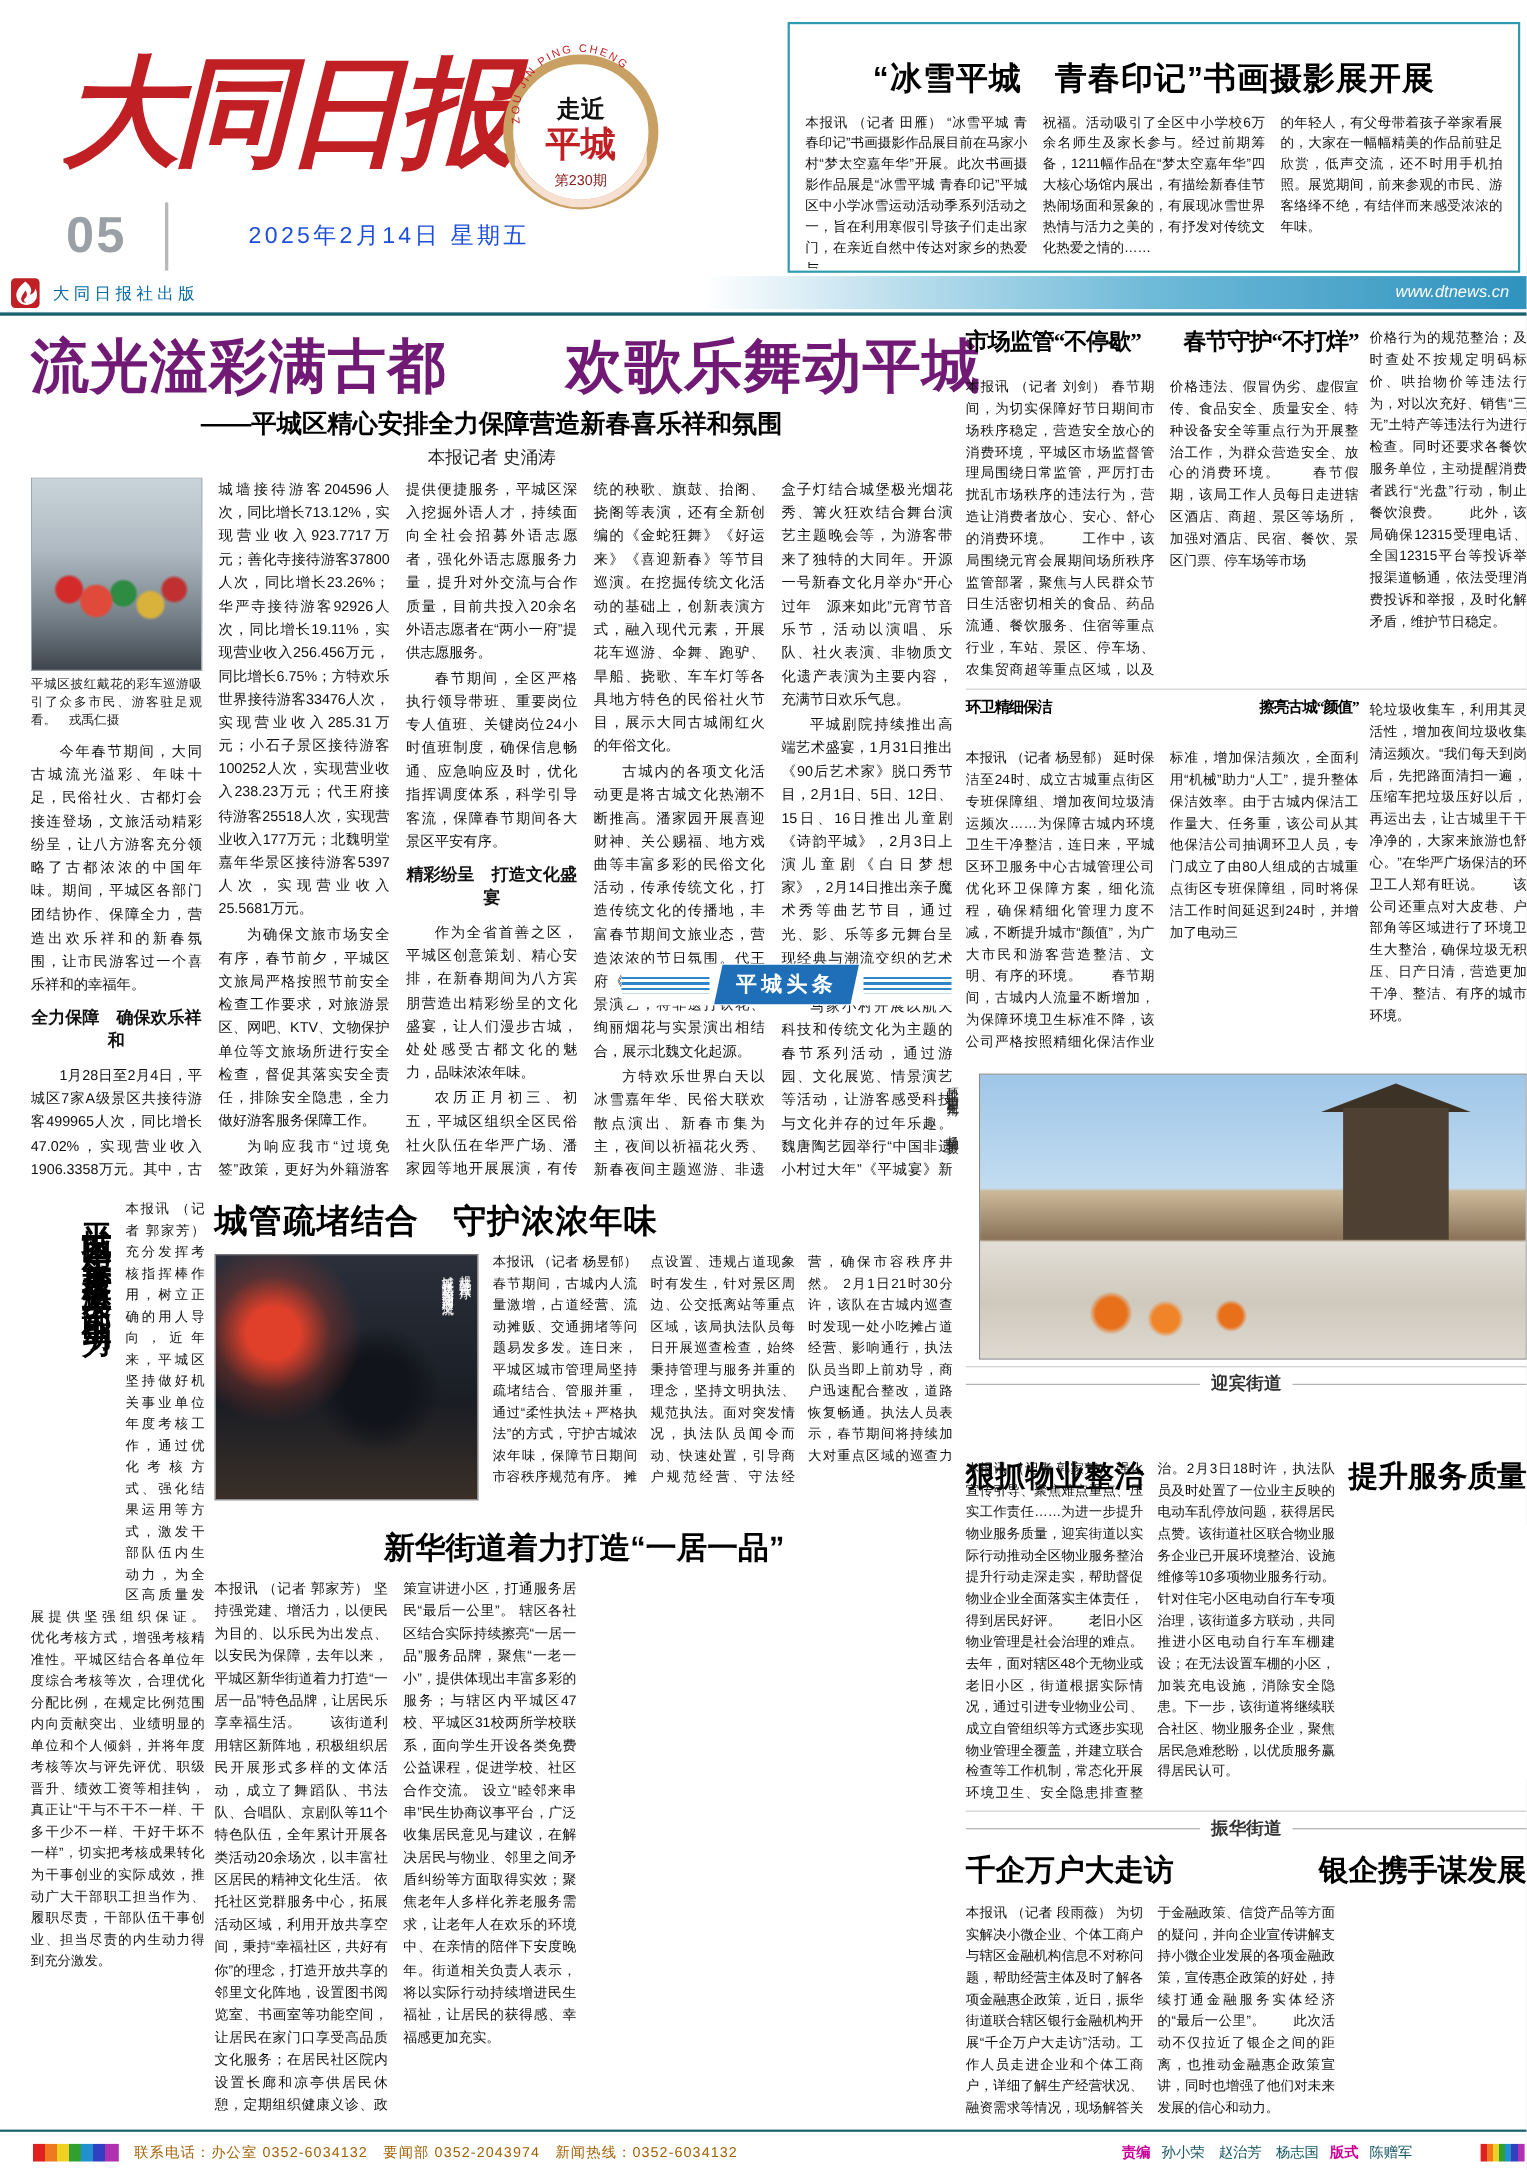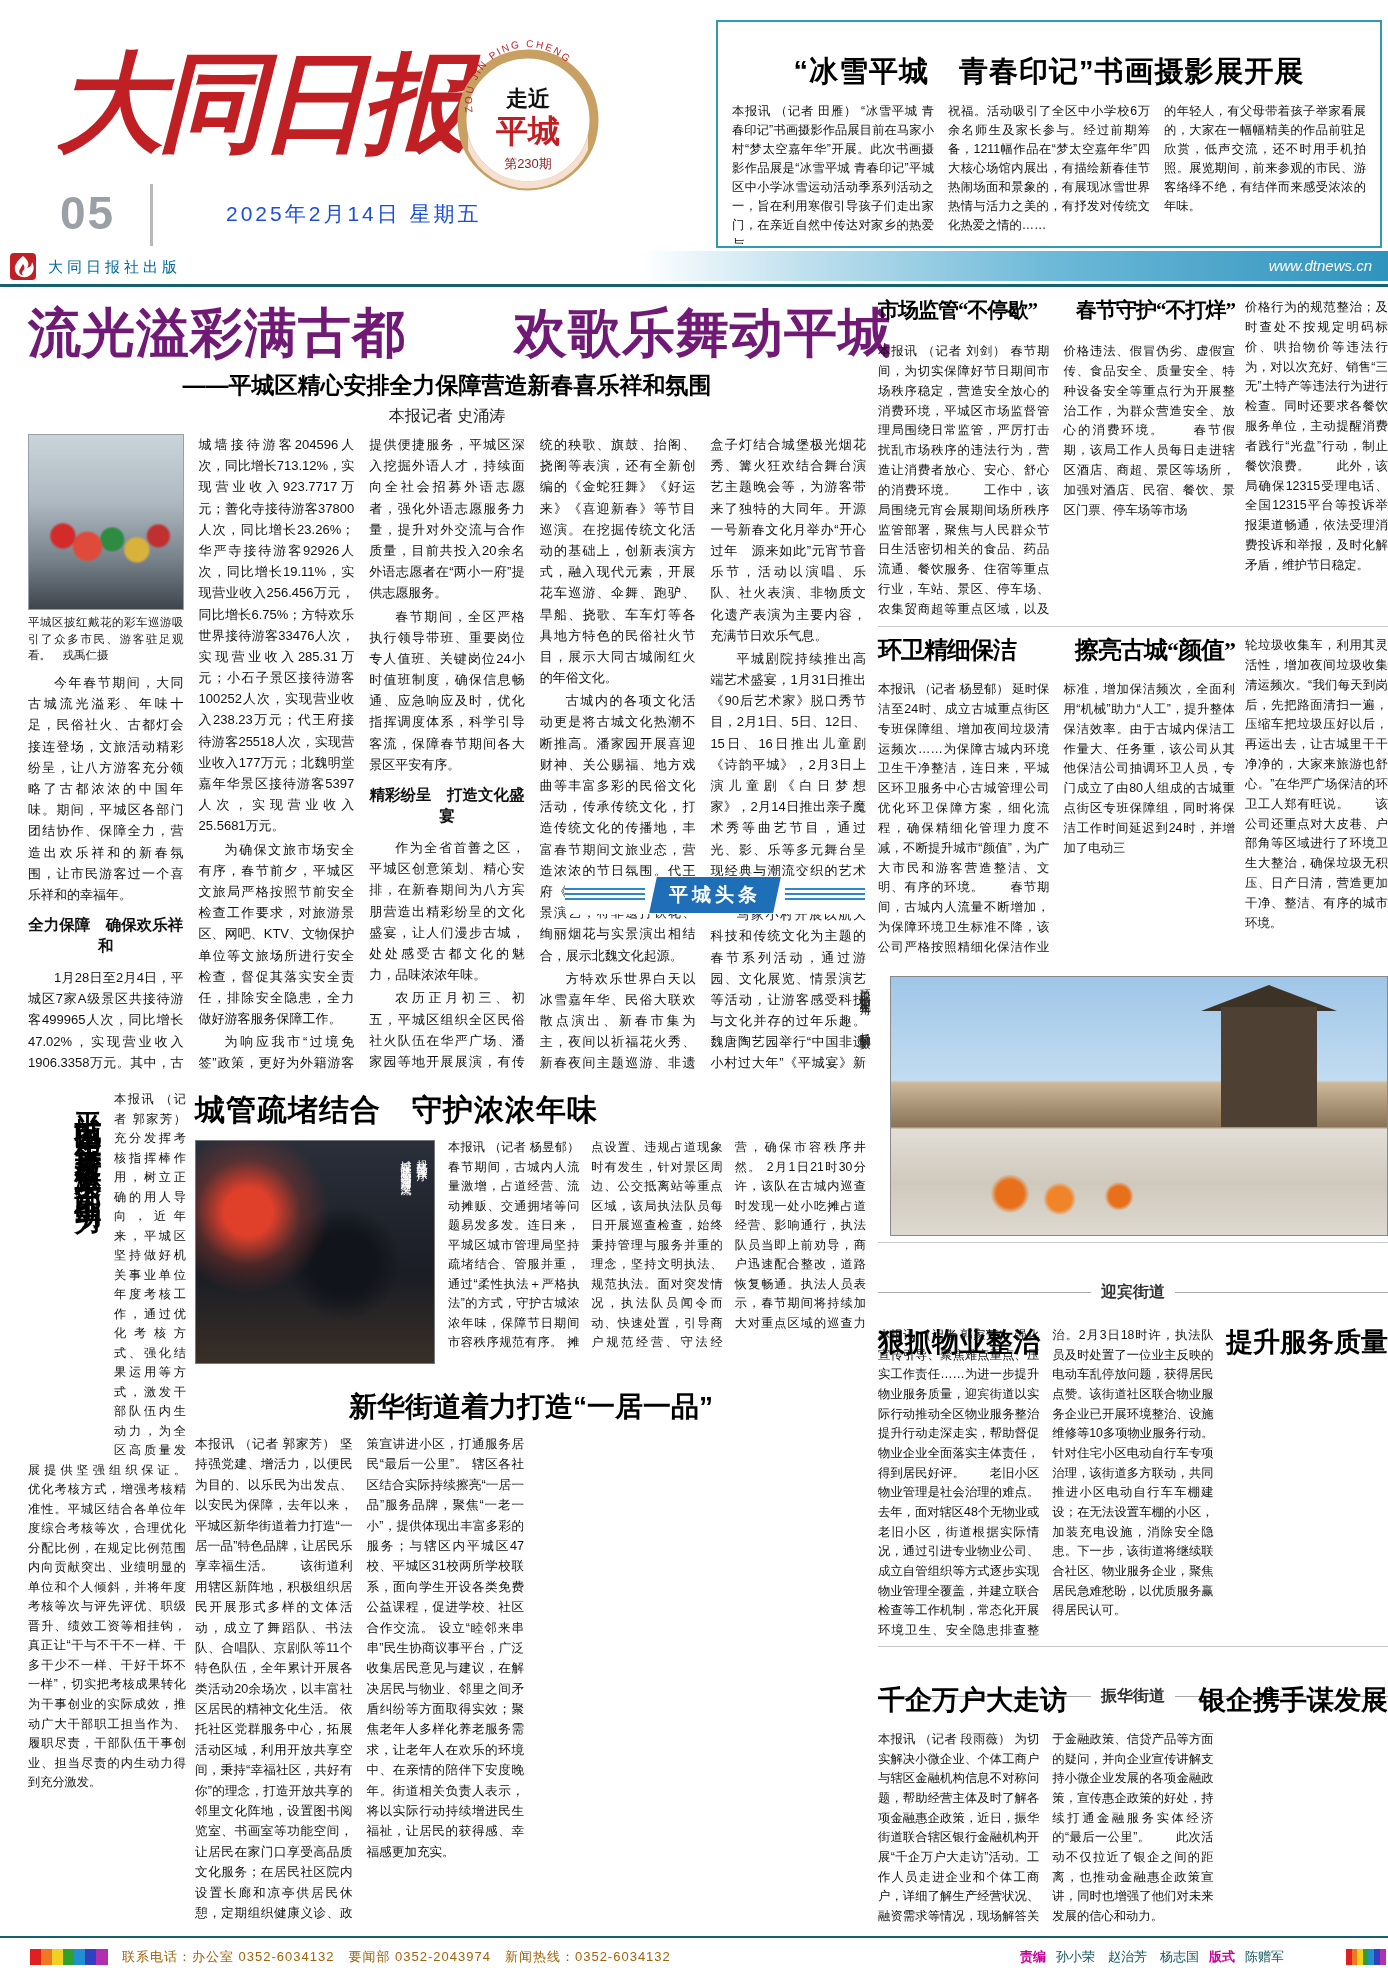--- a/index.html
+++ b/index.html
@@ -83,28 +83,28 @@
   .kh{left:28px;top:1090px;width:158px;height:840px;overflow:hidden;}
   .kh-title{float:left;writing-mode:vertical-rl;text-orientation:upright;font-size:27px;font-weight:bold;
             width:80px;height:352px;line-height:40px;letter-spacing:6px;margin:0 6px 8px 0;color:#000;}
   .kh-body{font-size:12.2px;line-height:1.6;text-align:justify;}
 
   
   .rc-hl{display:flex;justify-content:space-between;font-weight:bold;color:#000;
          font-family:"Liberation Serif",serif;white-space:nowrap;}
   .rc-text{font-size:12.4px;line-height:1.6;text-align:justify;column-fill:auto;overflow:hidden;}
   .sec-rule{width:510px;height:1px;background:#c9c9c9;}
-  .street-label{width:510px;display:flex;align-items:center;gap:10px;font-size:16px;font-weight:bold;color:#333;margin-top:34px;}
+  .street-label{width:510px;display:flex;align-items:center;gap:10px;font-size:16px;font-weight:bold;color:#333;}
   .street-label::before,.street-label::after{content:"";flex:1;height:1px;background:#aaa;}
 
   .mk-hl{left:878px;top:296px;width:357px;font-size:21px;letter-spacing:-1px;}
   .mk-cols{left:878px;top:342px;width:357px;height:278px;column-count:2;column-gap:14px;}
   .mk-c3{left:1245px;top:298px;width:143px;height:322px;}
 
-  .sn-hl{left:878px;top:634px;width:357px;font-size:24px;letter-spacing:-1px;}
+  .sn-hl{left:878px;top:634px;width:357px;font-size:14px;letter-spacing:-1px;}
   .sn-cols{left:878px;top:680px;width:357px;height:292px;column-count:2;column-gap:14px;}
   .sn-c3{left:1245px;top:636px;width:143px;height:336px;}
 
   .sn-photo{left:890px;top:976px;width:498px;height:260px;border:1px solid #888;box-sizing:border-box;
      background:
        radial-gradient(circle at 24% 84%, #e8701a 0 3.2%, rgba(232,112,26,0) 4.5%),
        radial-gradient(circle at 34% 86%, #f08428 0 3%, rgba(240,132,40,0) 4.2%),
        radial-gradient(circle at 46% 85%, #e8701a 0 3%, rgba(232,112,26,0) 4.2%),
        linear-gradient(180deg,#9fc6e8 0%,#c2dcf0 40%,#cdb99a 41%,#8a7357 58%,#e2ded6 59%,#cfc9bd 80%,#ded9d0 100%);}
   .sn-tower{position:absolute;left:330px;top:30px;width:96px;height:120px;background:#4e4133;}

